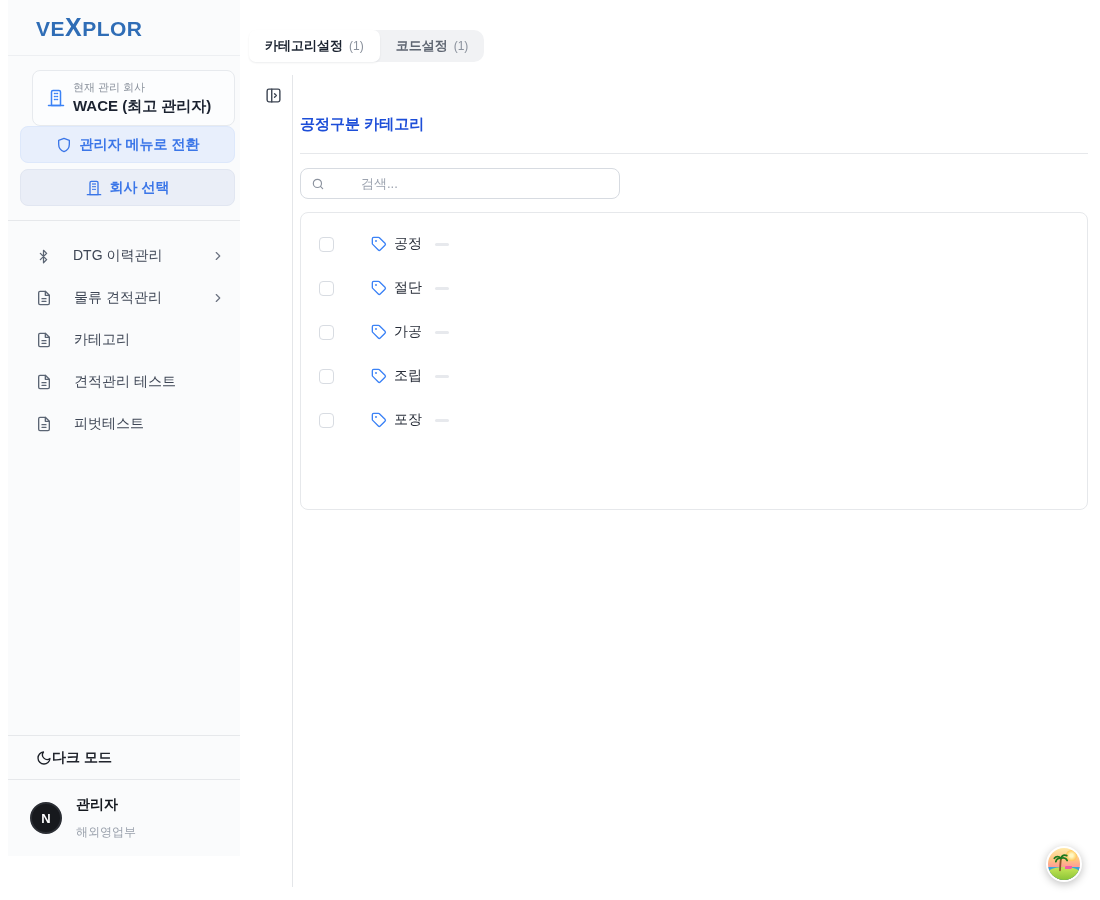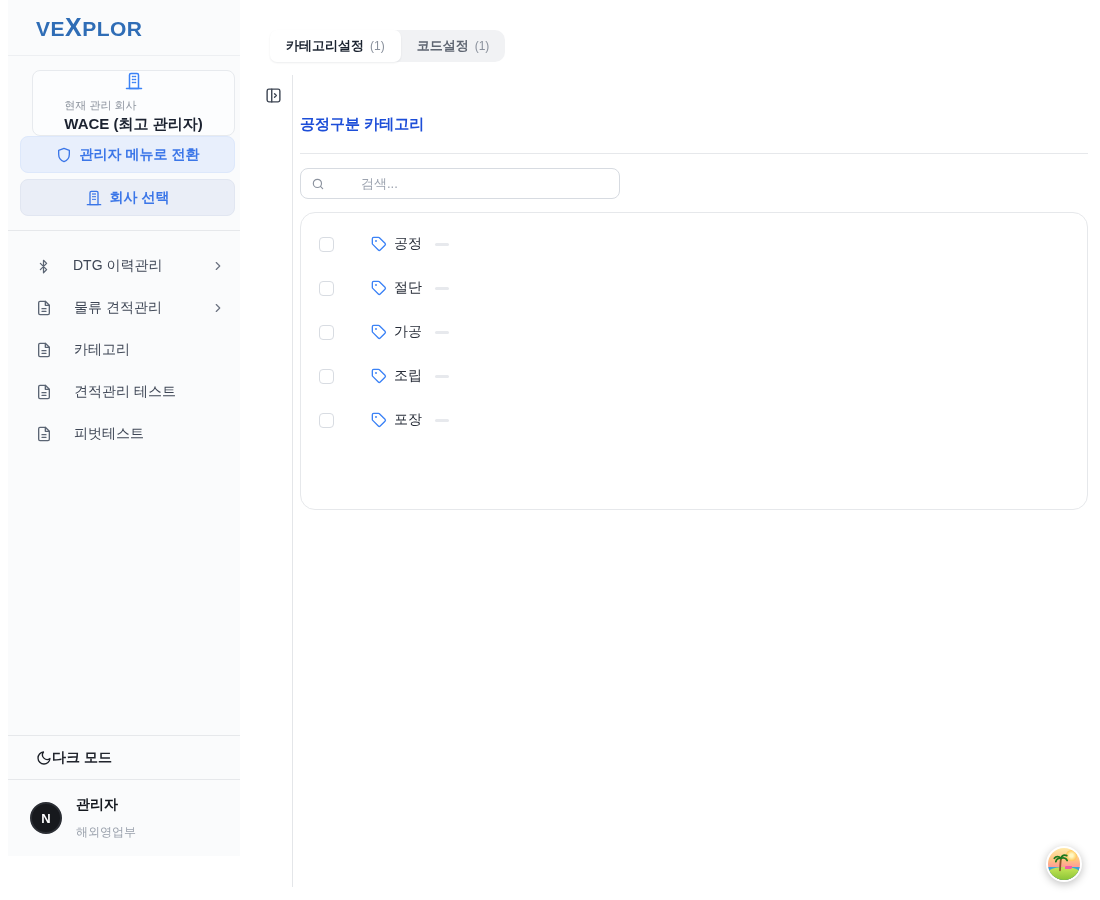--- a/index.html
+++ b/index.html
@@ -9,21 +9,21 @@
 
   
   .sidebar { position:absolute; left:8px; top:0; width:240px; height:856px;
     background:#fafbfc; border-right:1px solid #e6e8eb; }
   .logo-area { height:56px; display:flex; align-items:center; padding-left:28px;
     border-bottom:1px solid #edeff2; }
   .logo { font-weight:800; font-size:21px; color:#2f6db6; letter-spacing:.5px; }
   .logo .lx { font-size:25px; }
 
   .company-card { margin:14px 12px 0 24px; background:#fcfdfe; border:1px solid #e7eaee;
-    border-radius:8px; padding:1px 14px; display:flex; align-items:center; gap:8px;flex-direction:column; }
+    border-radius:8px; padding:9px 14px; display:flex; align-items:center; gap:8px; }
   .company-card .txt { display:flex; flex-direction:column; gap:2px; }
   .company-label { font-size:11px; color:#8a919c; }
   .company-name { font-size:15px; font-weight:700; color:#1b2230; }
 
   .side-btn { margin:0 12px; height:37px; border-radius:8px; display:flex; align-items:center;
     justify-content:center; gap:8px; font-size:14px; font-weight:600; color:#3b76e8; cursor:pointer; }
   .side-btn.admin { background:#e8effc; border:1px solid #dde8fb; }
   .side-btn.company { margin-top:6px; background:#eaeef7; border:1px solid #e1e6f1; }
 
   .side-sep { margin-top:14px; border-top:1px solid #e6e8eb; }
@@ -43,21 +43,21 @@
   .avatar { width:32px; height:32px; border-radius:50%; background:#17191d; color:#fff;
     display:flex; align-items:center; justify-content:center; font-size:13px; font-weight:700;
     border:2px solid #2b2e34; }
   .user-meta { display:flex; flex-direction:column; gap:2px; }
   .user-name { font-size:14px; font-weight:700; color:#14181f; }
   .user-dept { font-size:12px; color:#9aa1ac;margin-top:8px; }
 
   
   .main { position:absolute; left:240px; top:0; right:0; bottom:0; background:#fff; }
 
-  .tabbar { position:absolute; left:30px; top:30px; background:#f1f2f4; border-radius:10px;
+  .tabbar { position:absolute; left:9px; top:30px; background:#f1f2f4; border-radius:10px;
     padding:0; display:inline-flex; align-items:center;justify-content:space-between; }
   .tab { padding:7px 16px; border-radius:7px; font-size:13px; font-weight:600; color:#5f6672;
     display:flex; gap:6px; align-items:center; cursor:pointer; white-space:nowrap; }
   .tab.active { background:#fff; color:#1b2330; box-shadow:0 1px 2px rgba(16,24,40,.08); }
   .tab .count { font-weight:500; color:#8a919c; font-size:12px; }
 
   .collapse-btn { position:absolute; left:21px; top:83px; width:24px; height:24px;
     display:flex; align-items:center; justify-content:center; border-radius:6px;
     color:#3f4754; cursor:pointer; }
   .v-divider { position:absolute; left:52px; top:75px; height:812px; width:1px; background:#e4e6e9; }
@@ -66,21 +66,21 @@
   .panel-title { margin-top:40px; font-size:15px; font-weight:700; color:#1d4ed8; }
   .title-sep { margin-top:19px; border-top:1px solid #e6e8eb; }
 
   .search-box { margin-top:14px; width:320px; height:31px; border:1px solid #d7dbe1;
     border-radius:8px; background:#fff; display:flex; align-items:center; padding:0 10px; gap:8px; }
   .search-box input { border:none; outline:none; flex:1; font-size:13px; color:#374151;
     font-family:inherit; background:transparent;margin-left:28px; }
   .search-box input::placeholder { color:#9ca3af; }
   .search-icon { display:flex; color:#8b929e; }
 
-  .list-card { margin-top:13px; height:298px; border:1px solid #e6e8eb; border-radius:15px;
+  .list-card { margin-top:13px; height:298px; border:1px solid #e6e8eb; border-radius:8px;
     background:#fff; padding-top:9px; overflow:hidden; }
   .cat-row { height:44px; display:flex; align-items:center; padding-left:18px; }
   .checkbox { width:15px; height:15px; border:1.5px solid #d8dce2; border-radius:4px;
     background:#fff; cursor:pointer; flex:none; }
   .row-indent { width:37px; flex:none; }
   .tag-icon { display:flex; color:#3b82f6; flex:none; }
   .cat-label { margin-left:7px; font-size:14px; font-weight:500; color:#272d38; }
   .row-dash { margin-left:13px; width:14px; height:3px; border-radius:2px; background:#e7e9ed; }
 
   

